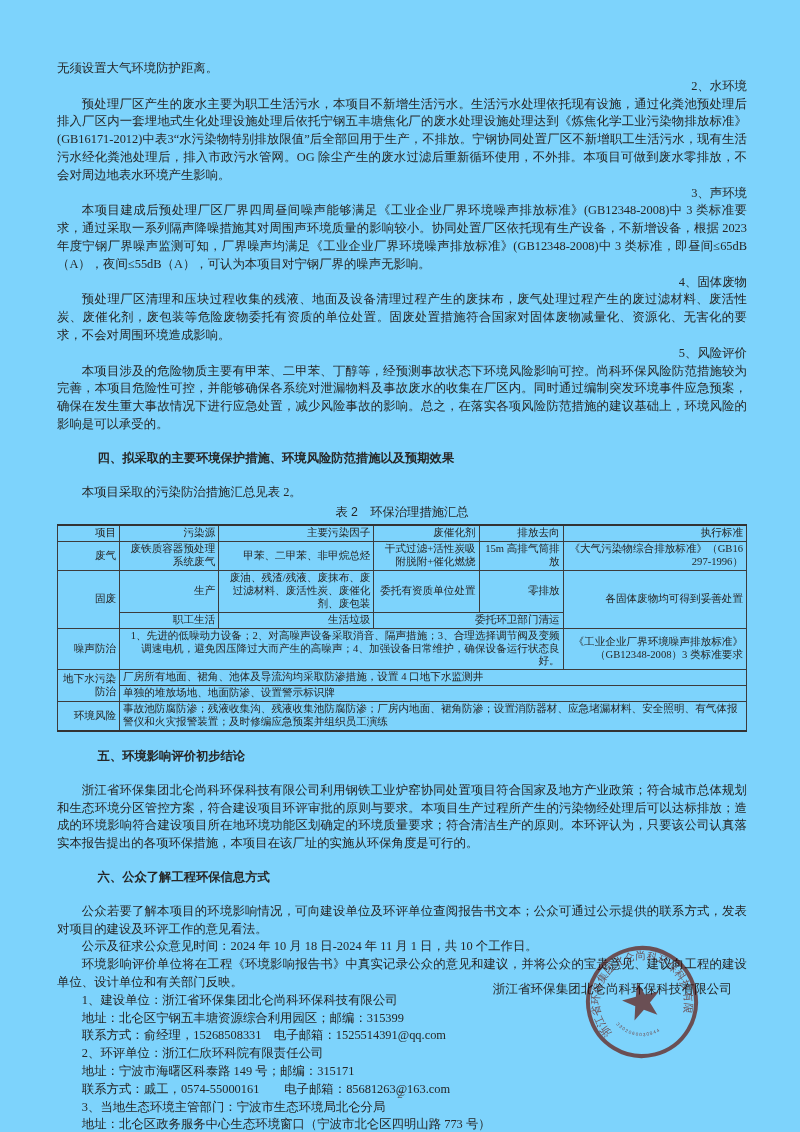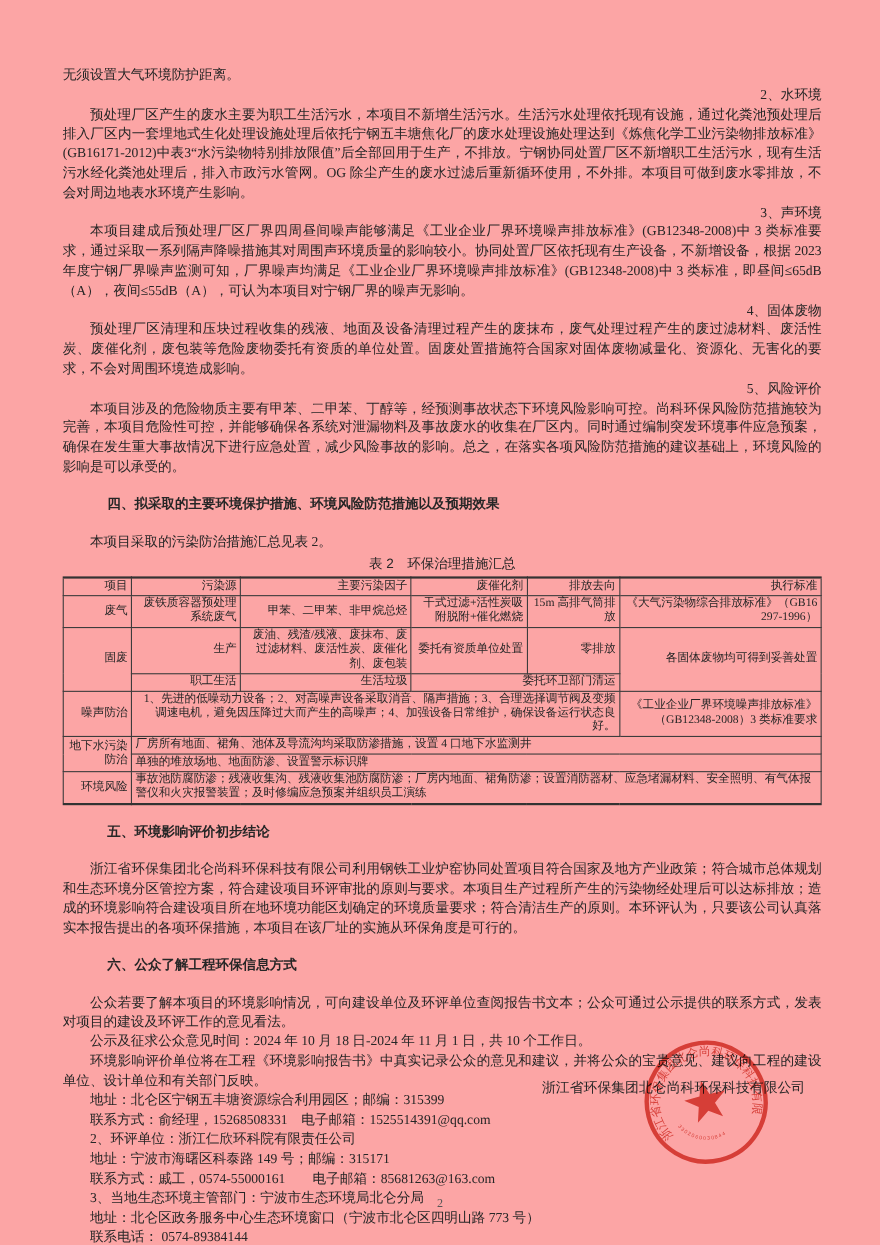--- a/index.html
+++ b/index.html
@@ -1,20 +1,20 @@
 <!DOCTYPE html>
 <html><head>
 <meta charset="utf-8">
 <style>
   html,body{margin:0;padding:0;background:#e8e8e8;}
   .page{
     position:relative;
     width:800px;height:1132px;
     margin:0 auto;
-    background:#fca5a5;
+    background:#7dd3fc;
     font-family:"Liberation Serif","DejaVu Serif",serif;
     color:#262626;
     overflow:hidden;
   }
   .content{
     position:absolute;left:57px;top:60px;width:690px;
     font-size:12.4px;line-height:17.8px;
   }
   .cont{margin:0;text-align:justify;}
   .para{margin:0;text-indent:2em;text-align:justify;}
@@ -144,20 +144,21 @@
       </table>
 
     <p class="h-bold">五、环境影响评价初步结论</p>
     <p class="para">浙江省环保集团北仑尚科环保科技有限公司利用钢铁工业炉窑协同处置项目符合国家及地方产业政策；符合城市总体规划和生态环境分区管控方案，符合建设项目环评审批的原则与要求。本项目生产过程所产生的污染物经处理后可以达标排放；造成的环境影响符合建设项目所在地环境功能区划确定的环境质量要求；符合清洁生产的原则。本环评认为，只要该公司认真落实本报告提出的各项环保措施，本项目在该厂址的实施从环保角度是可行的。</p>
 
     <p class="h-bold">六、公众了解工程环保信息方式</p>
     <p class="para">公众若要了解本项目的环境影响情况，可向建设单位及环评单位查阅报告书文本；公众可通过公示提供的联系方式，发表对项目的建设及环评工作的意见看法。</p>
     <p class="para">公示及征求公众意见时间：2024 年 10 月 18 日-2024 年 11 月 1 日，共 10 个工作日。</p>
     <p class="para">环境影响评价单位将在工程《环境影响报告书》中真实记录公众的意见和建议，并将公众的宝贵意见、建议向工程的建设单位、设计单位和有关部门反映。</p>
 
+    <p class="line">1、建设单位：浙江省环保集团北仑尚科环保科技有限公司</p>
     <p class="line">地址：北仑区宁钢五丰塘资源综合利用园区；邮编：315399</p>
     <p class="line">联系方式：俞经理，15268508331　电子邮箱：1525514391@qq.com</p>
     <p class="line">2、环评单位：浙江仁欣环科院有限责任公司</p>
     <p class="line">地址：宁波市海曙区科泰路 149 号；邮编：315171</p>
     <p class="line">联系方式：戚工，0574-55000161　　电子邮箱：85681263@163.com</p>
     <p class="line">3、当地生态环境主管部门：宁波市生态环境局北仑分局</p>
     <p class="line">地址：北仑区政务服务中心生态环境窗口（宁波市北仑区四明山路 773 号）</p>
     <p class="line">联系电话： 0574-89384144</p>
   </div>
 

